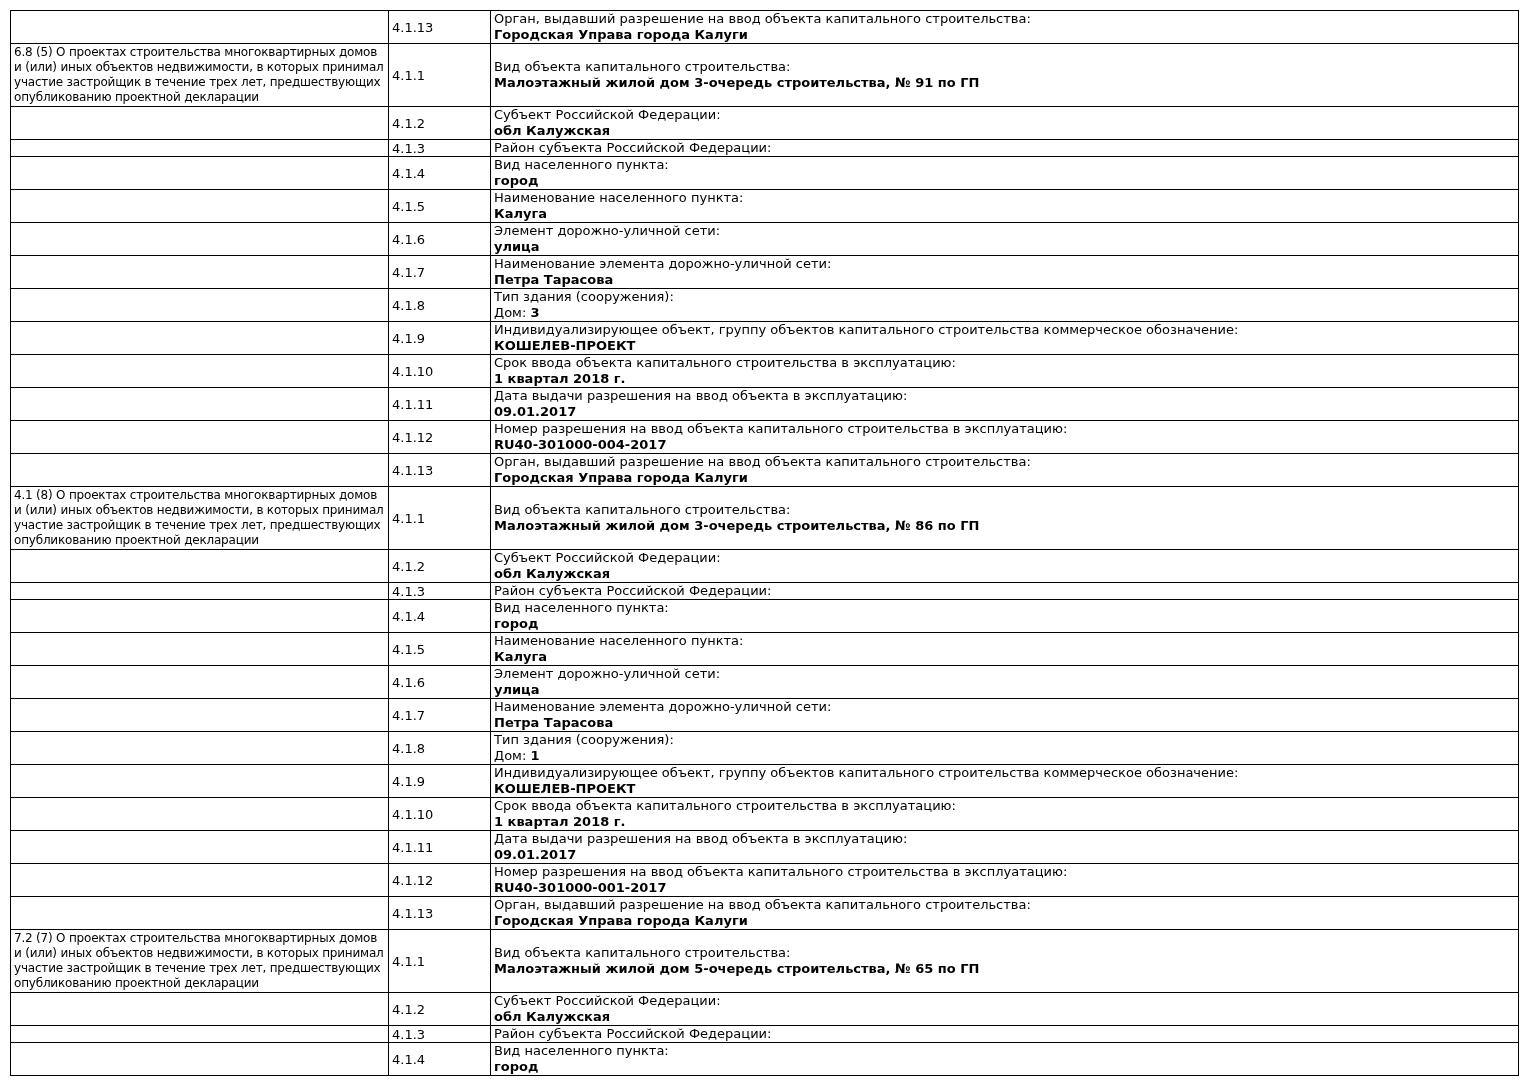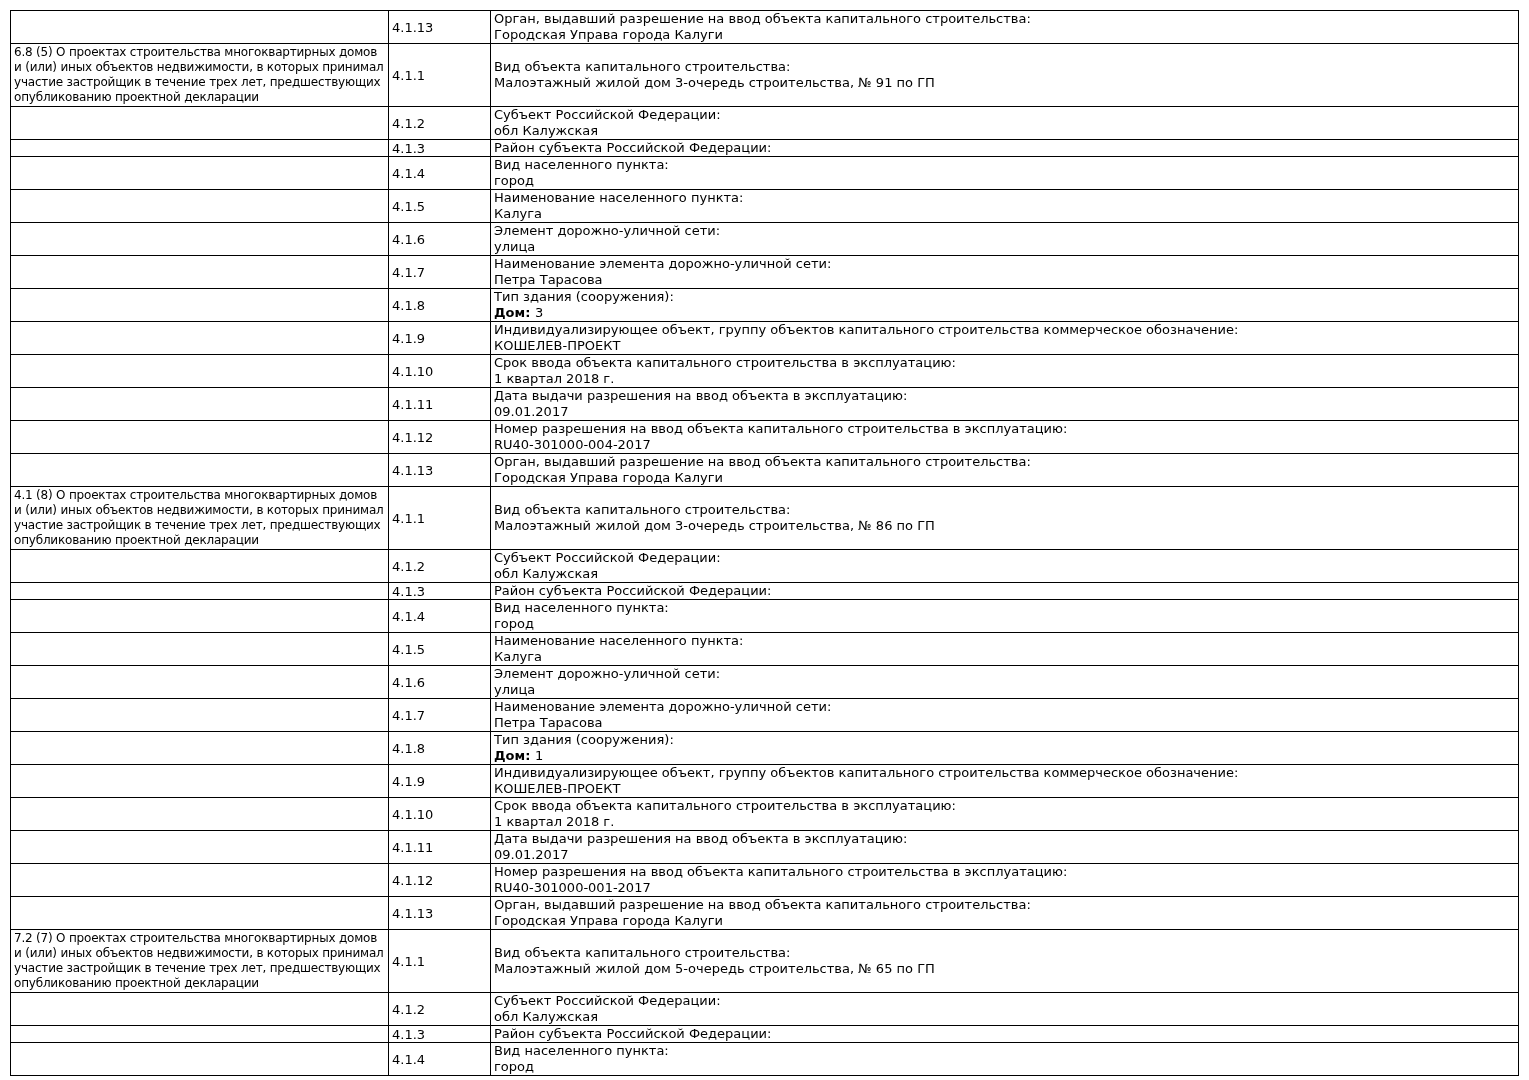--- a/index.html
+++ b/index.html
@@ -47,22 +47,22 @@
     font-size: 13px;
     line-height: 15px;
     vertical-align: middle;
   }
   td.field-cell {
     font-size: 13px;
     line-height: 16px;
   }
   .field-label { font-weight: normal; white-space: nowrap; }
   .value-line  { white-space: nowrap; }
-  .field-value { font-weight: normal; }
-  .field-value-prefix { font-weight: bold; text-align: center; }
+  .field-value { font-weight: bold; }
+  .field-value-prefix { font-weight: normal; text-align: center; }
 </style>
 </head>
 <body>
 
 <table class="decl">
   <colgroup>
     <col class="c1">
     <col class="c2">
     <col class="c3">
   </colgroup>

